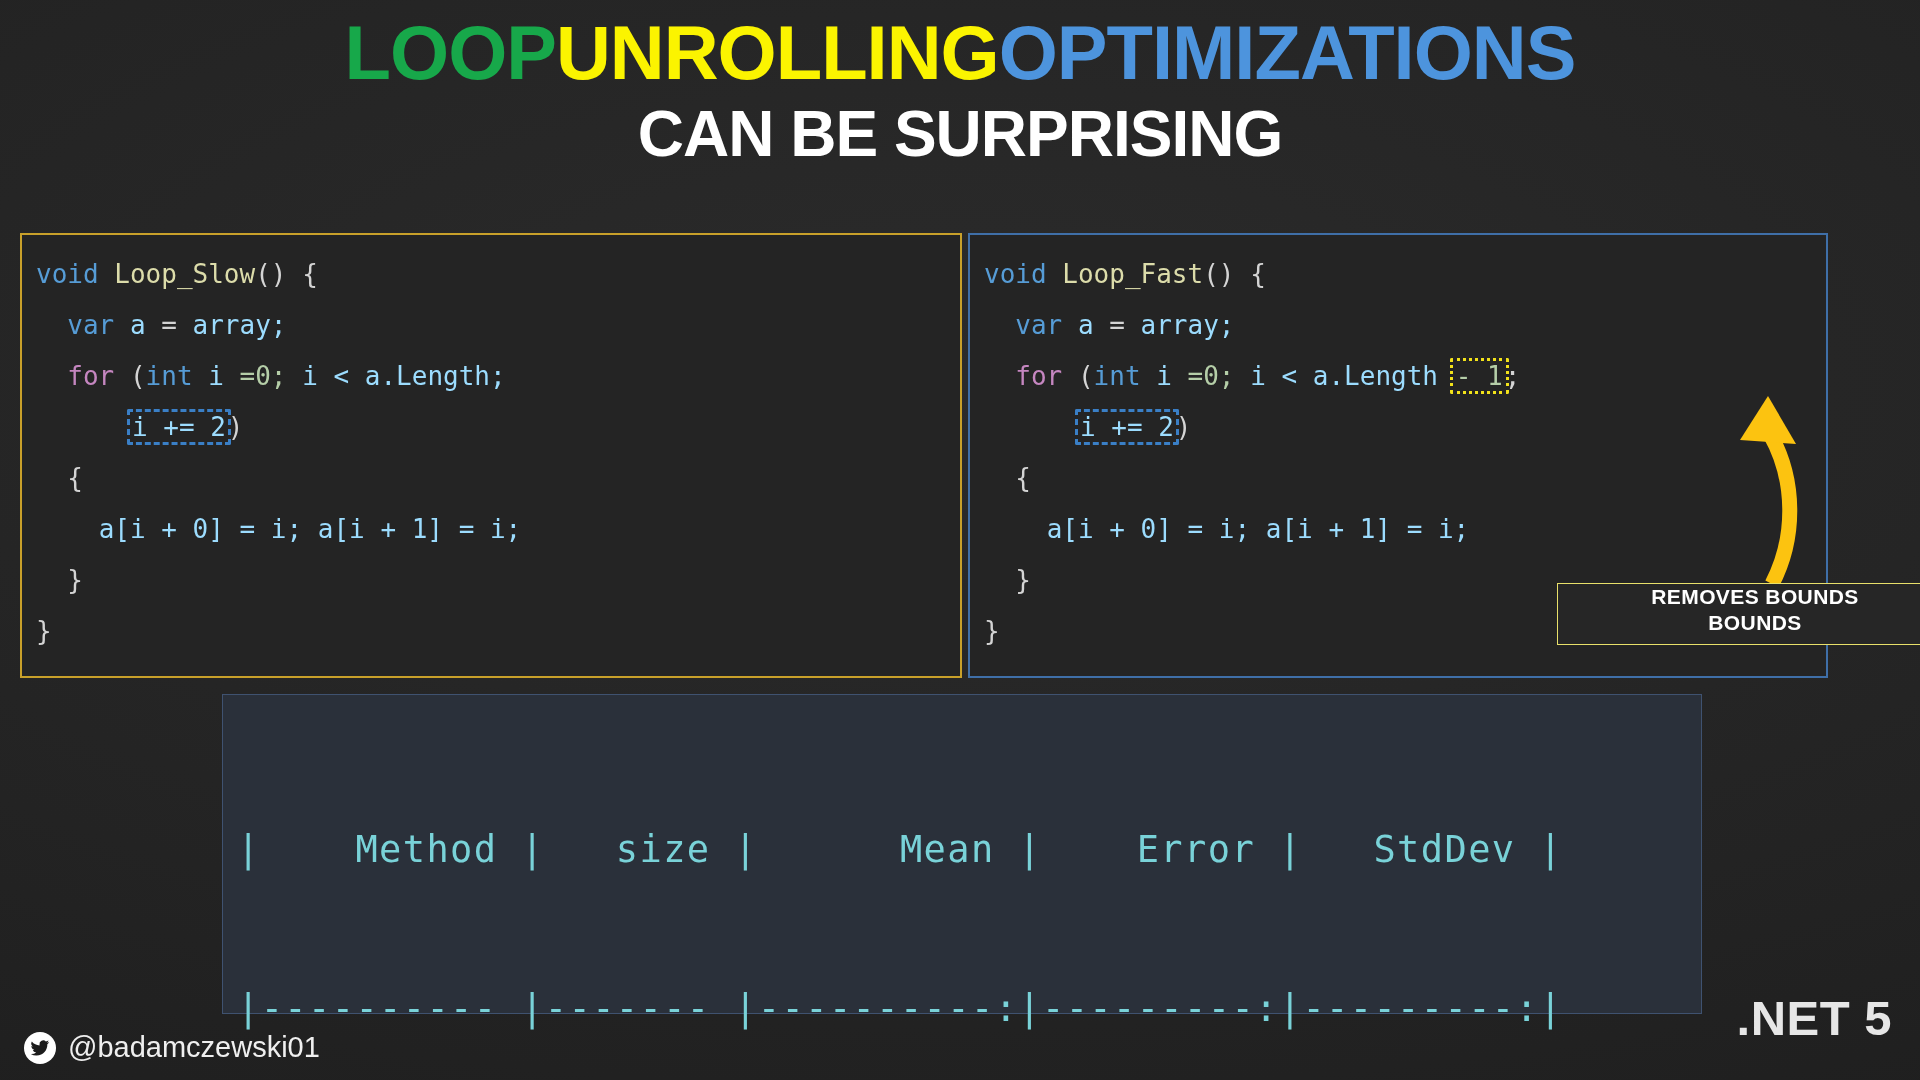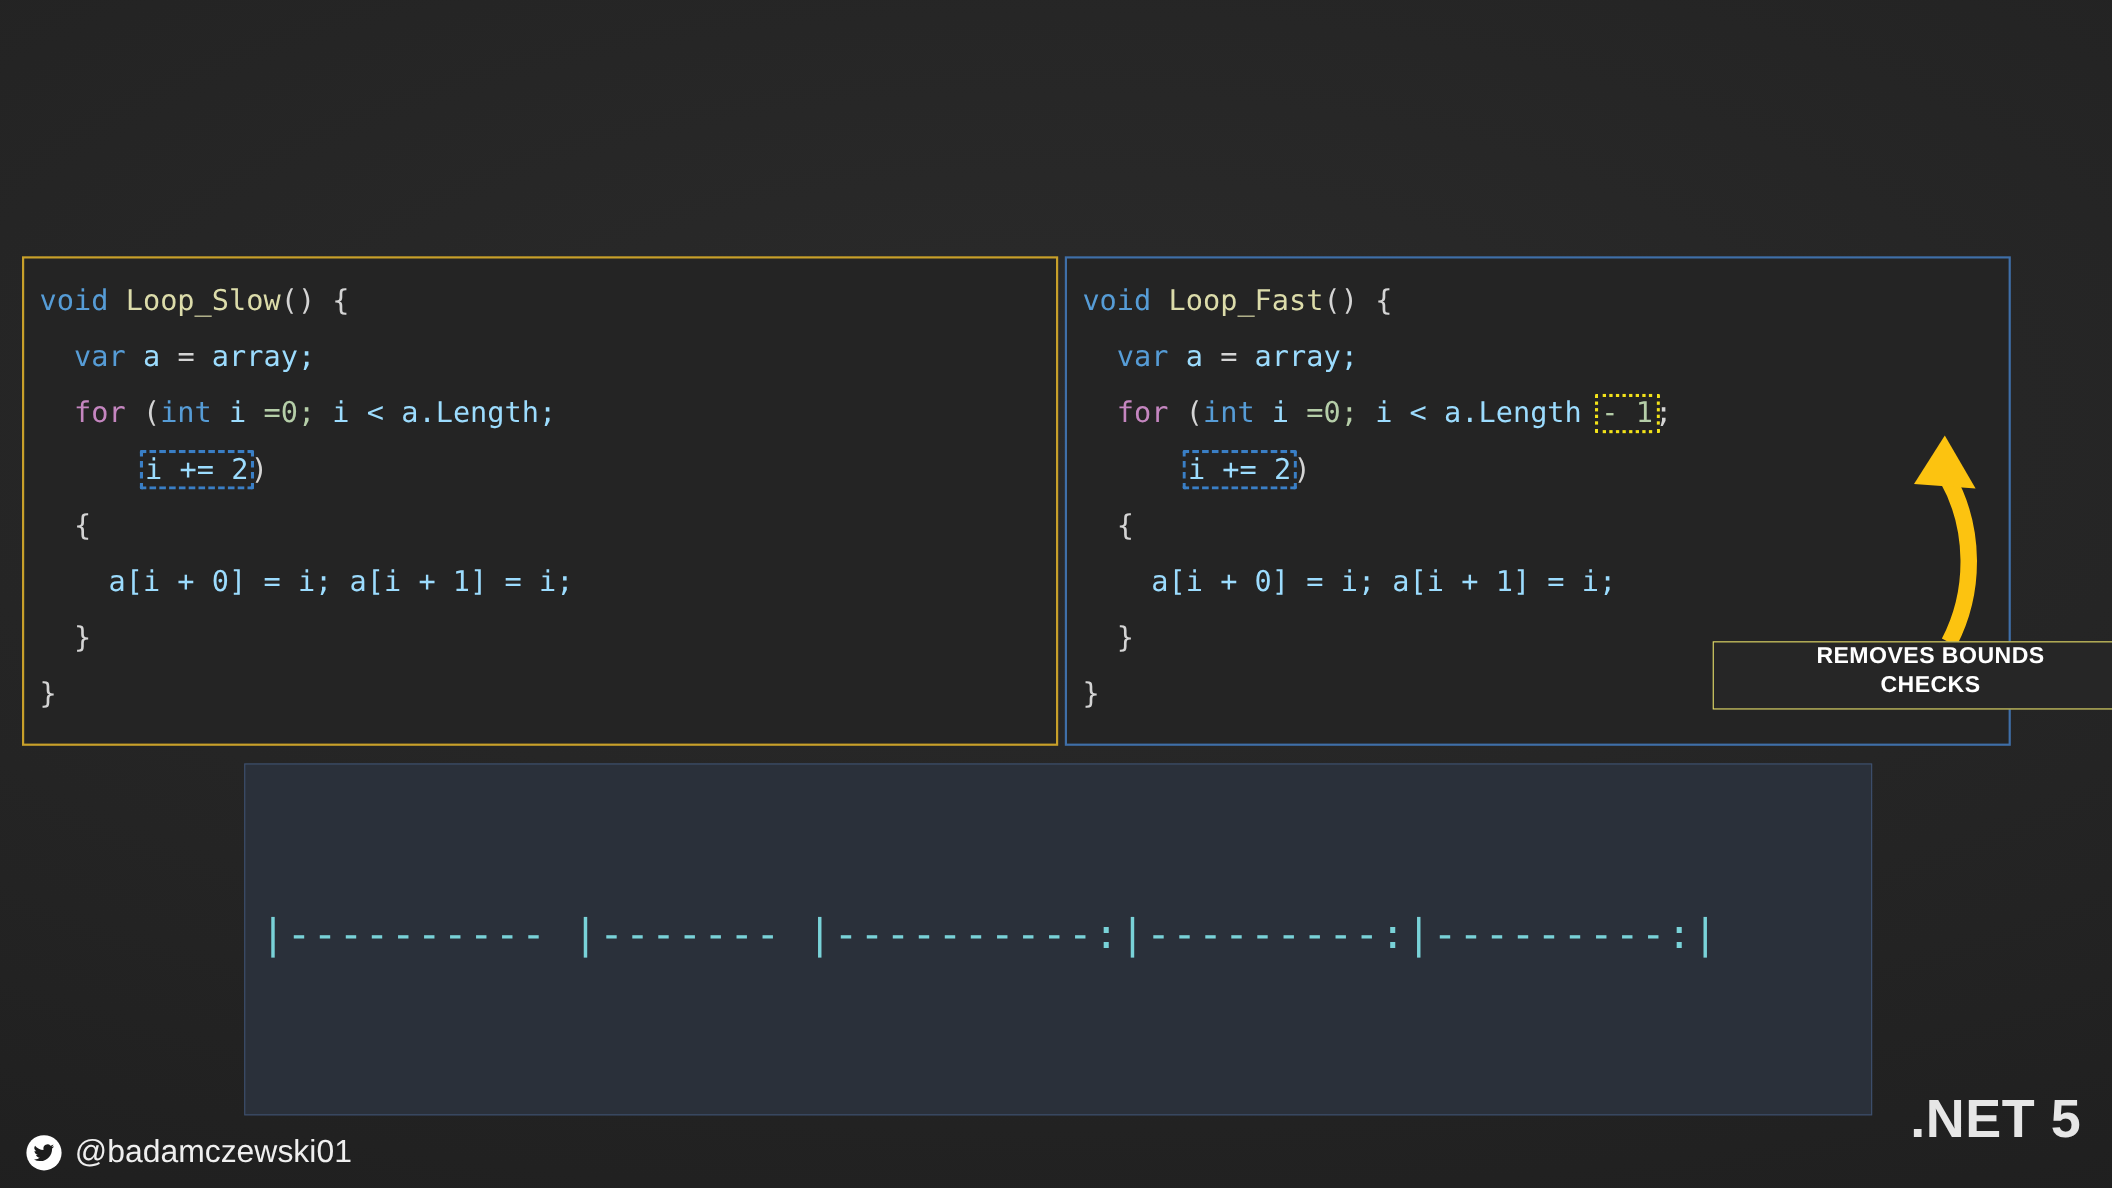--- a/index.html
+++ b/index.html
@@ -169,20 +169,24 @@
     font-size: 49px;
     font-weight: bold;
     letter-spacing: 0.5px;
   }
 </style>
 </head>
 <body>
 
 <div class="slide">
 
+  <div class="title-wrap">
+    <div class="title-line1"><span class="tw" style="color:#17a84a">LOOP</span><span class="tw" style="color:#262626"> </span><span class="tw" style="color:#fbf400">UNROLLING</span><span class="tw" style="color:#262626"> </span><span class="tw" style="color:#4d94dd">OPTIMIZATIONS</span></div>
+    <div class="title-line2" style="color:#ffffff">CAN BE SURPRISING</div>
+  </div>
 
   <div class="code-panel" id="panel-left"><span class="t-kw">void</span> <span class="t-fn">Loop_Slow</span><span class="t-pl">() {</span>
   <span class="t-kw">var</span> <span class="t-var">a</span> <span class="t-pl">=</span> <span class="t-var">array;</span>
   <span class="t-ctl">for</span> <span class="t-pl">(</span><span class="t-kw">int</span> <span class="t-var">i</span> <span class="t-num">=0;</span> <span class="t-var">i &lt; a.Length;</span>
       <span class="t-var box-blue">i += 2</span><span class="t-pl">)</span>
   <span class="t-pl">{</span>
     <span class="t-var">a[i + 0] = i; a[i + 1] = i;</span>
   <span class="t-pl">}</span>
 <span class="t-pl">}</span></div>
 
@@ -196,25 +200,26 @@
 <span class="t-pl">}</span></div>
 
   <svg id="arrow-svg" viewBox="0 0 130 200">
     <path d="M 72 196 C 96 150, 96 92, 70 46" stroke="#fcc310" stroke-width="15" fill="none" stroke-linecap="butt"></path>
     <polygon points="68,8 96,56 40,52" fill="#fcc310"></polygon>
   </svg>
 
   <div id="callout">
     <div>
       <div class="ct">REMOVES BOUNDS</div>
-      <div class="ct">CHECKS</div>
+      <div class="ct">BOUNDS</div>
     </div>
   </div>
 
   <div id="bench">
+    <div class="row">|    Method |   size |      Mean |    Error |   StdDev |</div>
     <div class="row sep">|---------- |------- |----------:|---------:|---------:|</div>
     
     
   </div>
 
   <div id="footer-handle">
     <span class="tw-badge">
       <svg width="20" height="20" viewBox="0 0 24 24" aria-hidden="true">
         <path fill="#1c1c1c" d="M23 4.9c-.9.4-1.8.7-2.8.8 1-.6 1.8-1.6 2.1-2.7-1 .6-2 1-3.2 1.2A4.5 4.5 0 0 0 11.4 8c0 .4 0 .7.1 1A12.8 12.8 0 0 1 2.2 4.3a4.5 4.5 0 0 0 1.4 6 4.4 4.4 0 0 1-2-.6c0 2.2 1.5 4 3.6 4.4a4.5 4.5 0 0 1-2 .1 4.5 4.5 0 0 0 4.2 3.1A9 9 0 0 1 1 19.2A12.7 12.7 0 0 0 7.9 21c8.3 0 12.9-7 12.9-13v-.6c.9-.6 1.7-1.5 2.2-2.5z"></path>
       </svg>

